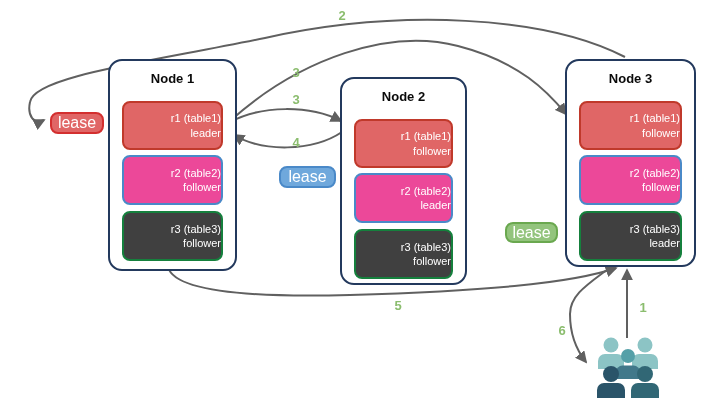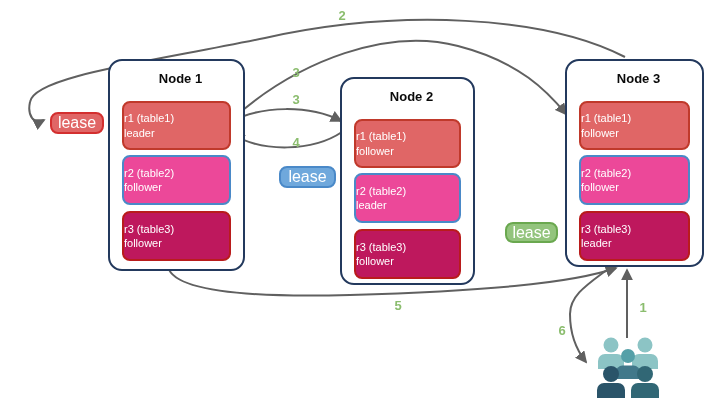--- a/index.html
+++ b/index.html
@@ -1,25 +1,25 @@
 <!DOCTYPE html>
 <html><head>
 <meta charset="utf-8">
 <style>
   html,body{margin:0;padding:0;background:#ffffff;}
   body{font-family:"Liberation Sans",sans-serif;}
   #canvas{position:relative;width:704px;height:405px;background:#ffffff;overflow:hidden;}
   #arrows{position:absolute;left:0;top:0;width:704px;height:405px;z-index:1;}
-  .node{position:absolute;background:#ffffff;border:2px solid #23395d;border-radius:14px;z-index:2;padding-left:8px;}
+  .node{position:absolute;background:#ffffff;border:2px solid #23395d;border-radius:14px;z-index:2;}
   .node-title{text-align:center;font-weight:bold;font-size:13px;color:#0a0a0a;margin-top:10px;}
   .replica{position:absolute;left:12px;right:12px;border-radius:8px;display:flex;flex-direction:column;
-           align-items:flex-start;justify-content:center;color:#ffffff;font-size:11px;line-height:1.3;text-align:center;z-index:3;}
+           align-items:flex-end;justify-content:center;color:#ffffff;font-size:11px;line-height:1.3;text-align:center;z-index:3;}
   .replica.red{background:#e06666;border:2px solid #c0392b;}
   .replica.blue{background:#ec4899;border:2px solid #4a89c8;}
-  .replica.green{background:#be185d;border:2px solid #b91c1c;}
+  .replica.green{background:#404040;border:2px solid #15803d;}
   .lease{position:absolute;border-radius:8px;color:#ffffff;font-size:16px;display:flex;align-items:center;
          justify-content:center;z-index:4;}
   .lease.red{background:#e06666;border:2px solid #d32f2f;}
   .lease.blue{background:#6fa8dc;border:2px solid #4a89c8;}
   .lease.green{background:#93c47d;border:2px solid #6aa84f;}
   .num{position:absolute;transform:translate(-50%,-50%);font-weight:bold;font-size:13px;color:#8bbd6e;z-index:5;}
   #users{position:absolute;left:596px;top:332px;z-index:4;}
 </style>
 </head>
 <body>

